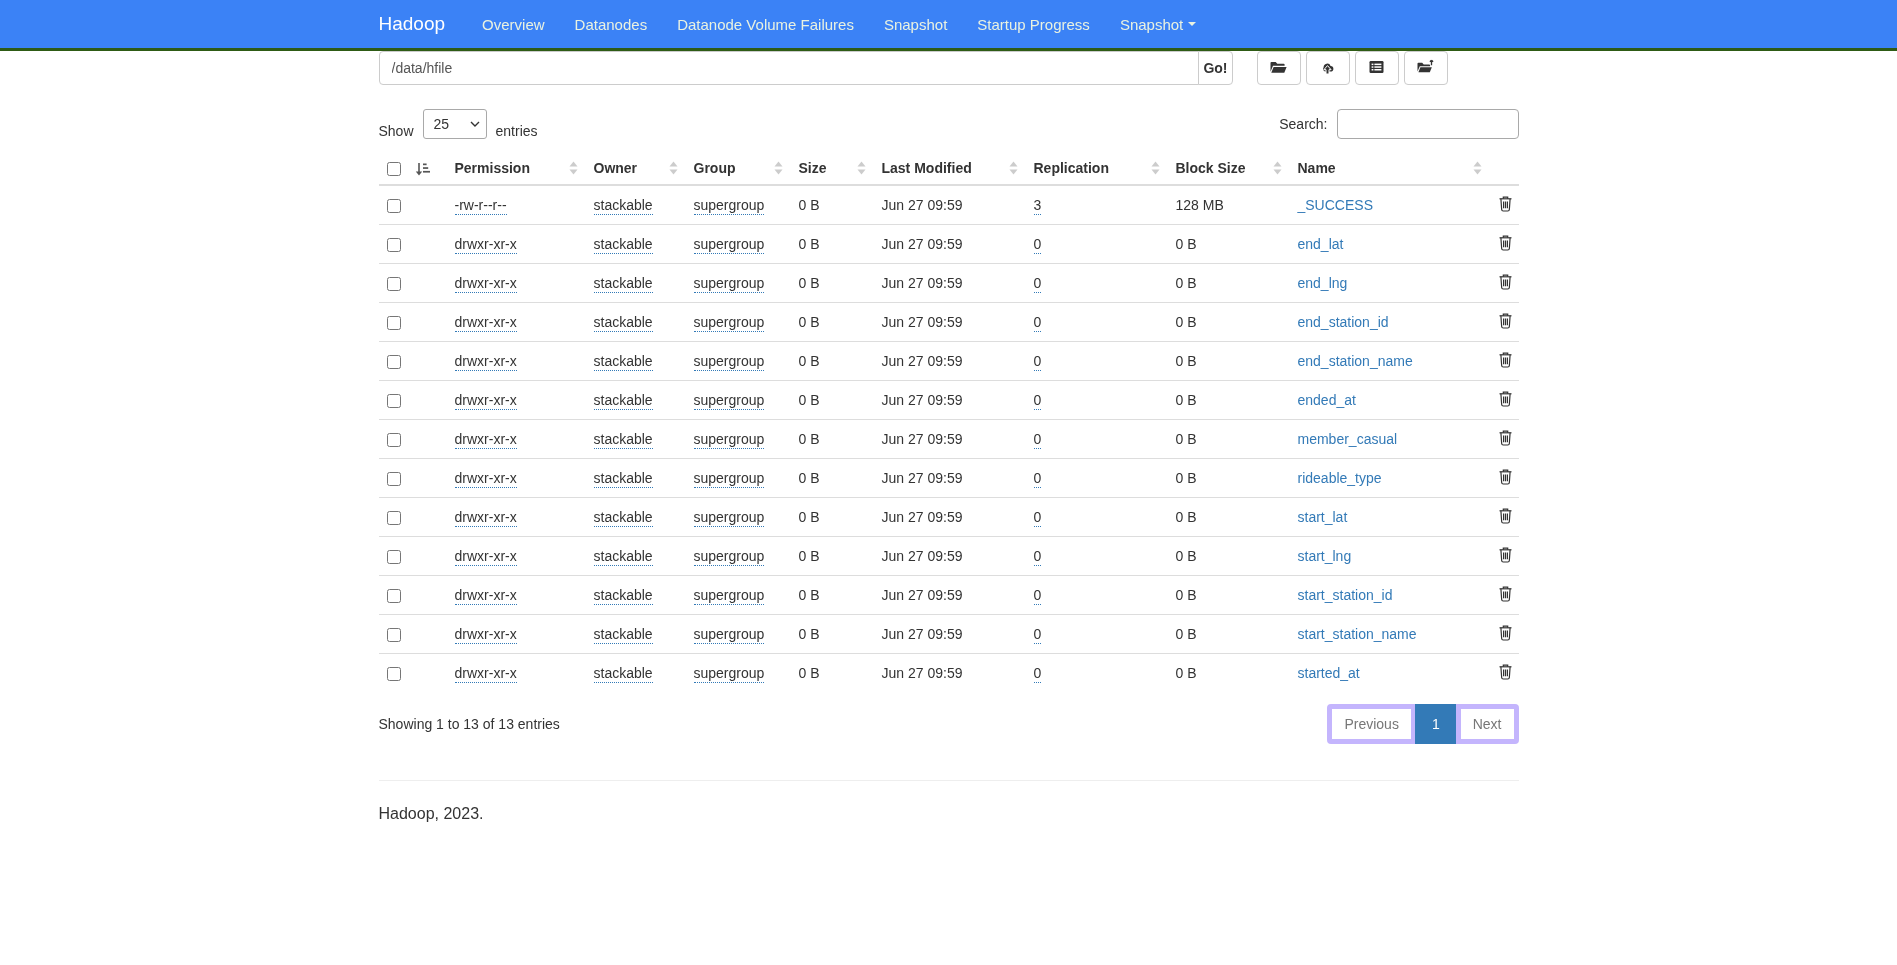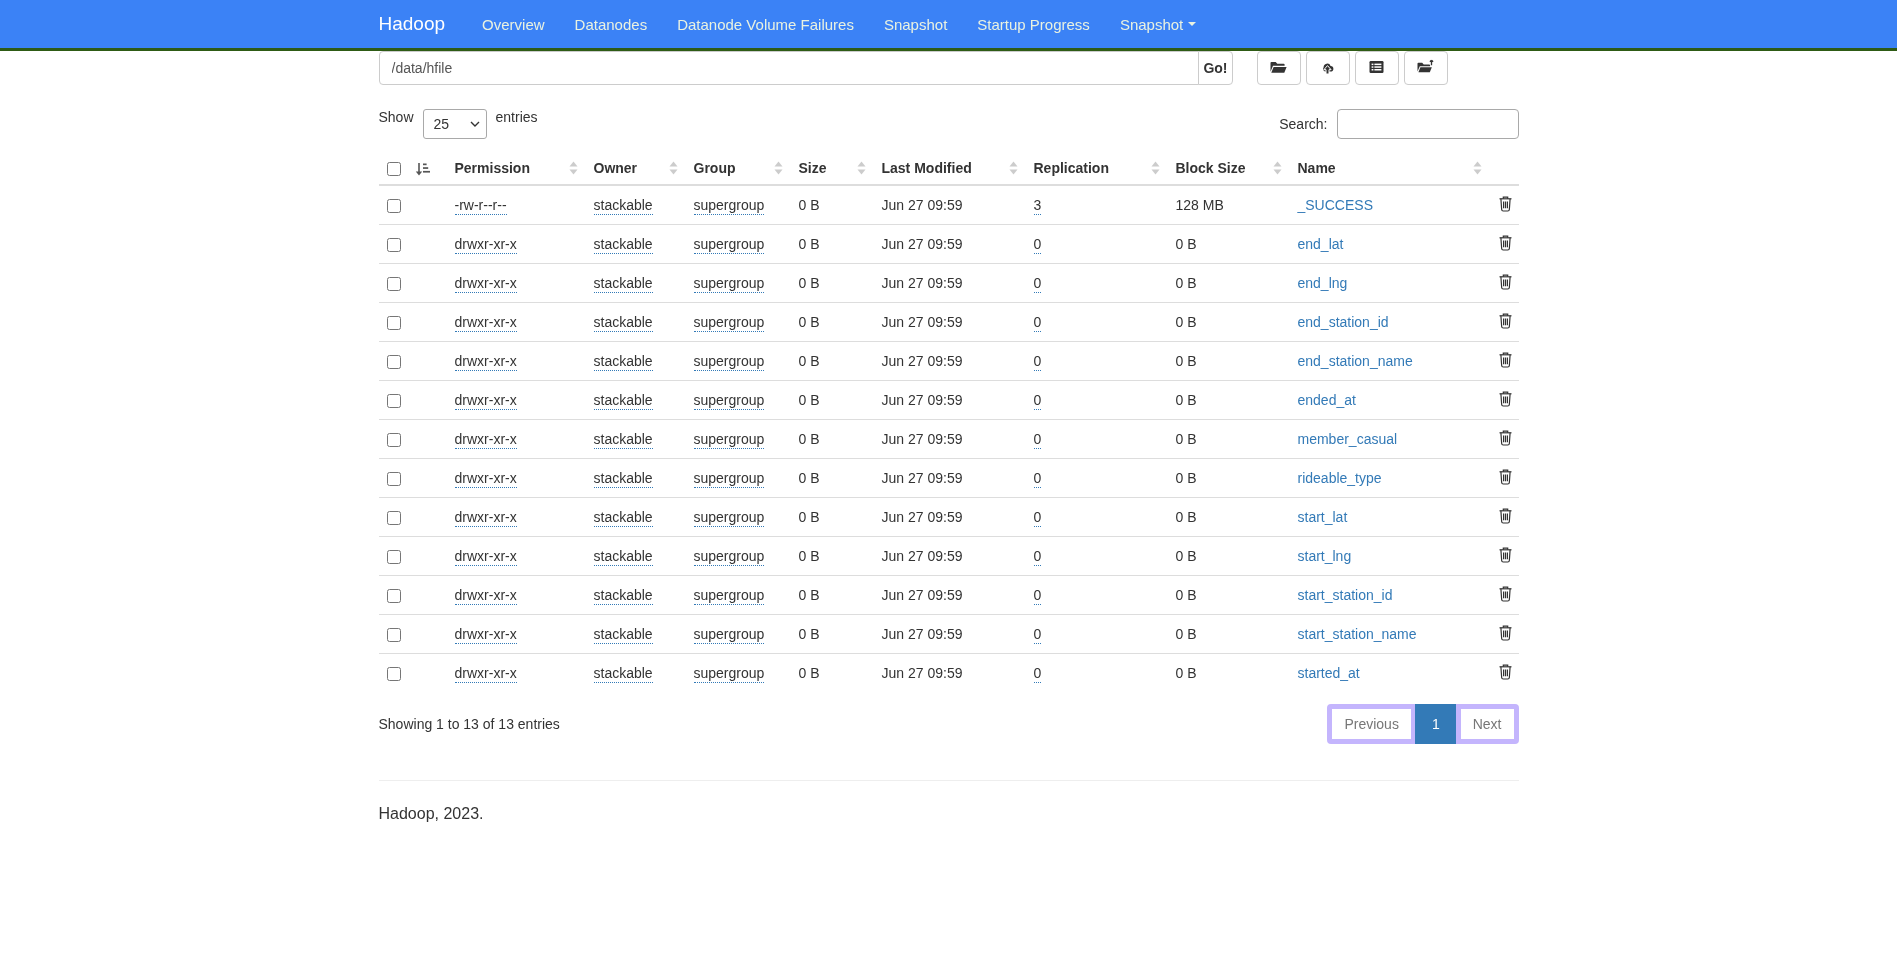--- a/index.html
+++ b/index.html
@@ -27,21 +27,21 @@
   .path-input { flex:1; height:34px; border:1px solid #ccc; border-radius:4px 0 0 4px;
     padding:6px 12px; font-size:14px; color:#555; outline:none; }
   .go-btn { height:34px; margin-left:-1px; border:1px solid #ccc; background:#fff; color:#333;
     border-radius:0 4px 4px 0; padding:6px 4px; font-size:14px; font-weight:bold; cursor:pointer; }
   .toolbar { margin-left:24px; display:flex; gap:5px; }
   .toolbar-btn { width:44px; height:34px; border:1px solid #ccc; border-radius:4px; background:#fff;
     display:flex; align-items:center; justify-content:center; cursor:pointer; padding:0; }
 
   
   .controls-row { display:flex; justify-content:space-between; align-items:center; margin-bottom:12px; }
-  .show-entries { display:flex; align-items:flex-start; gap:9px; }
+  .show-entries { display:flex; align-items:flex-end; gap:9px; }
   .select-wrap { position:relative; display:inline-block; }
   .select-wrap select { appearance:none; -webkit-appearance:none; width:64px; height:30px;
     border:1px solid #a9a9a9; border-radius:3px; background:#fff; color:#333;
     padding:4px 22px 4px 10px; font-size:14px; cursor:pointer; }
   .select-chevron { position:absolute; right:7px; top:50%; transform:translateY(-50%);
     pointer-events:none; line-height:0; }
   .search-box { display:flex; align-items:center; gap:9px; }
   .search-box input { width:182px; height:30px; border:1px solid #a9a9a9; border-radius:4px;
     padding:5px 10px; font-size:14px; outline:none; }
 

